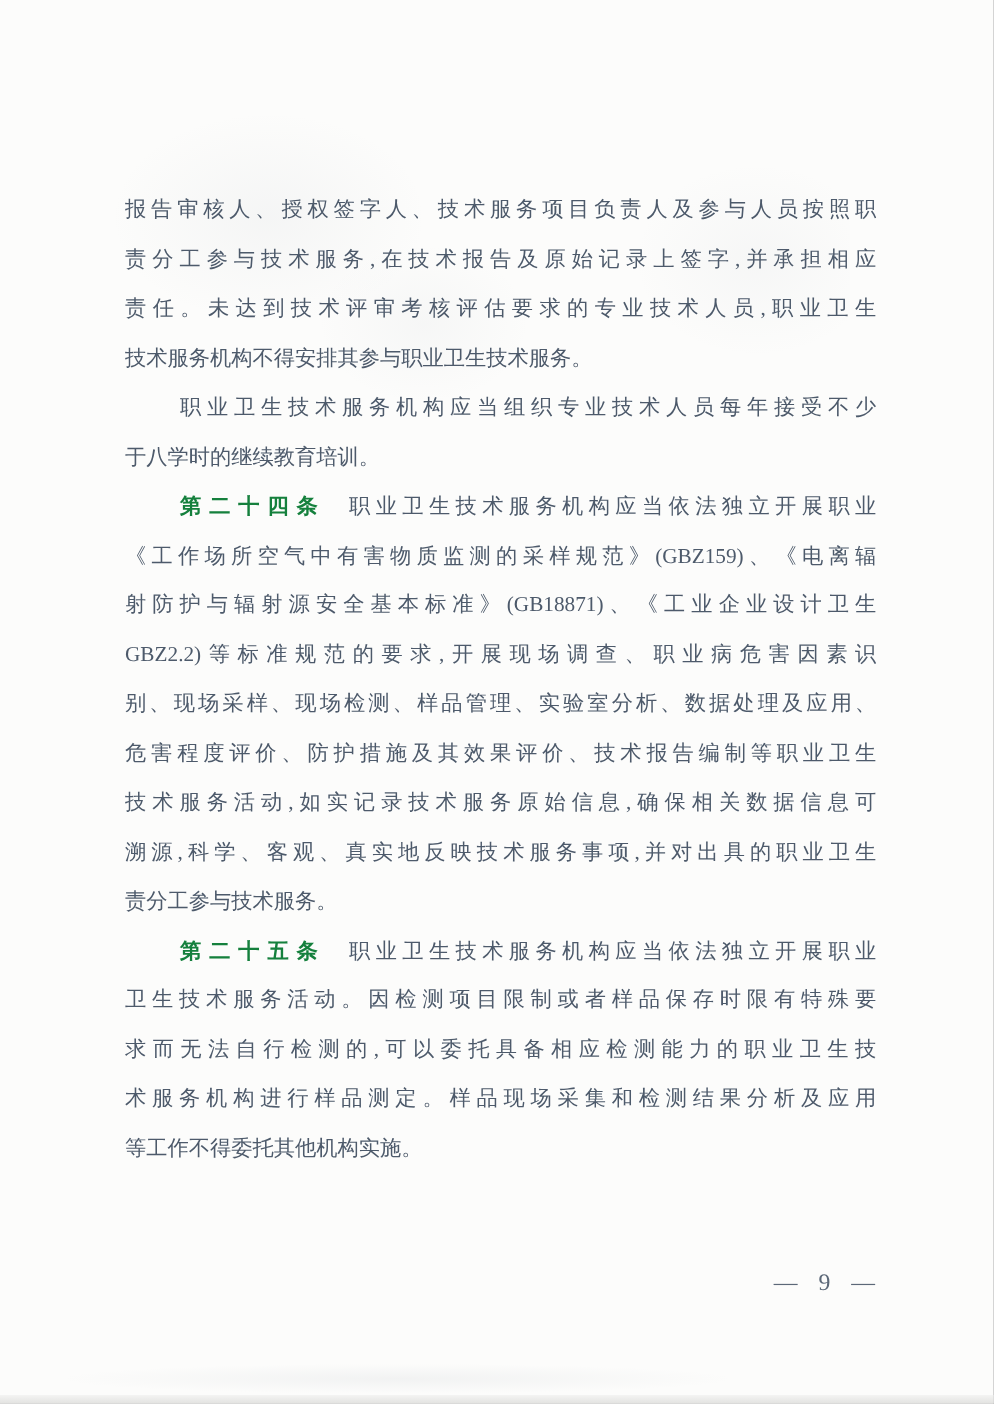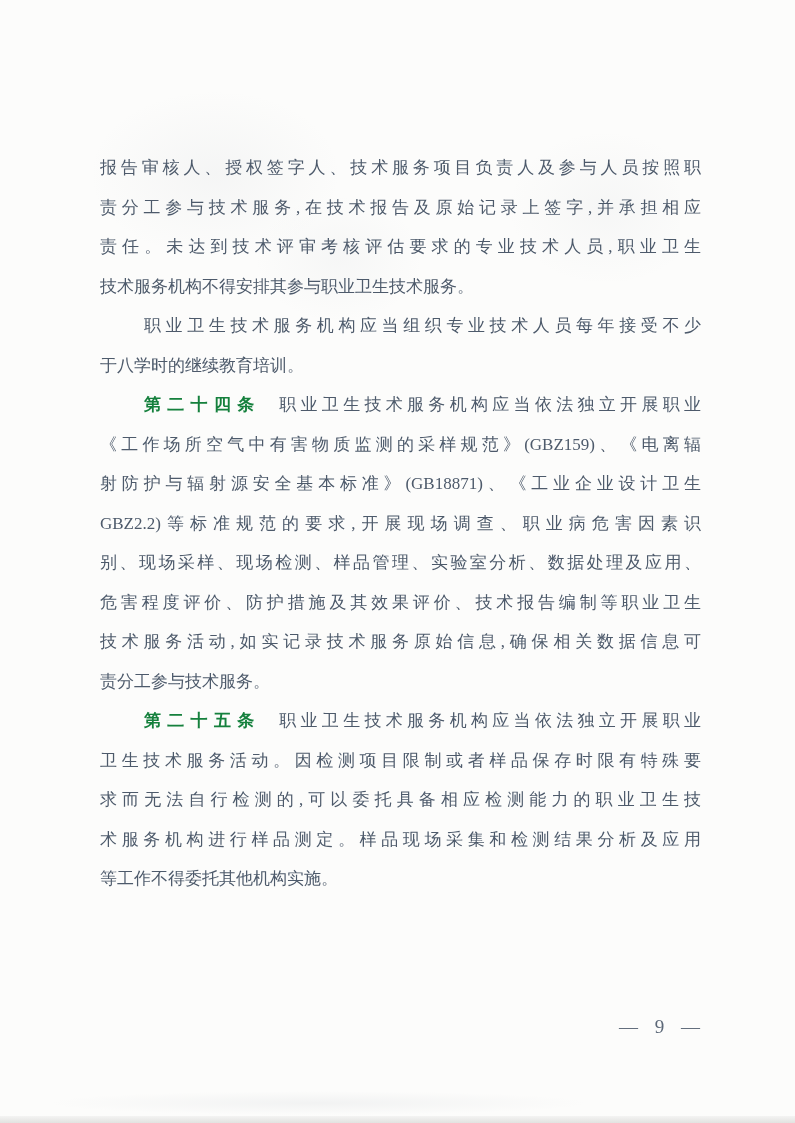--- a/index.html
+++ b/index.html
@@ -80,20 +80,21 @@
     <div class="line end"><span>技术服务机构不得安排其参与职业卫生技术服务。</span></div>
     <div class="line indent"><span>职业卫生技术服务机构应当组织专业技术人员每年接受不少</span></div>
     <div class="line end"><span>于八学时的继续教育培训。</span></div>
     <div class="line indent"><span class="hd">第二十四条</span><span>职业卫生技术服务机构应当依法独立开展职业</span></div>
     <div class="line"><span>《工作场所空气中有害物质监测的采样规范》(GBZ159)、《电离辐</span></div>
     <div class="line"><span>射防护与辐射源安全基本标准》(GB18871)、《工业企业设计卫生</span></div>
     <div class="line"><span>GBZ2.2)等标准规范的要求,开展现场调查、职业病危害因素识</span></div>
     <div class="line"><span>别、现场采样、现场检测、样品管理、实验室分析、数据处理及应用、</span></div>
     <div class="line"><span>危害程度评价、防护措施及其效果评价、技术报告编制等职业卫生</span></div>
     <div class="line"><span>技术服务活动,如实记录技术服务原始信息,确保相关数据信息可</span></div>
+    <div class="line"><span>溯源,科学、客观、真实地反映技术服务事项,并对出具的职业卫生</span></div>
     <div class="line end"><span>责分工参与技术服务。</span></div>
     <div class="line indent"><span class="hd">第二十五条</span><span>职业卫生技术服务机构应当依法独立开展职业</span></div>
     <div class="line"><span>卫生技术服务活动。因检测项目限制或者样品保存时限有特殊要</span></div>
     <div class="line"><span>求而无法自行检测的,可以委托具备相应检测能力的职业卫生技</span></div>
     <div class="line"><span>术服务机构进行样品测定。样品现场采集和检测结果分析及应用</span></div>
     <div class="line end"><span>等工作不得委托其他机构实施。</span></div>
   </div>
 
   <div class="pagenum">— 9 —</div>
 

